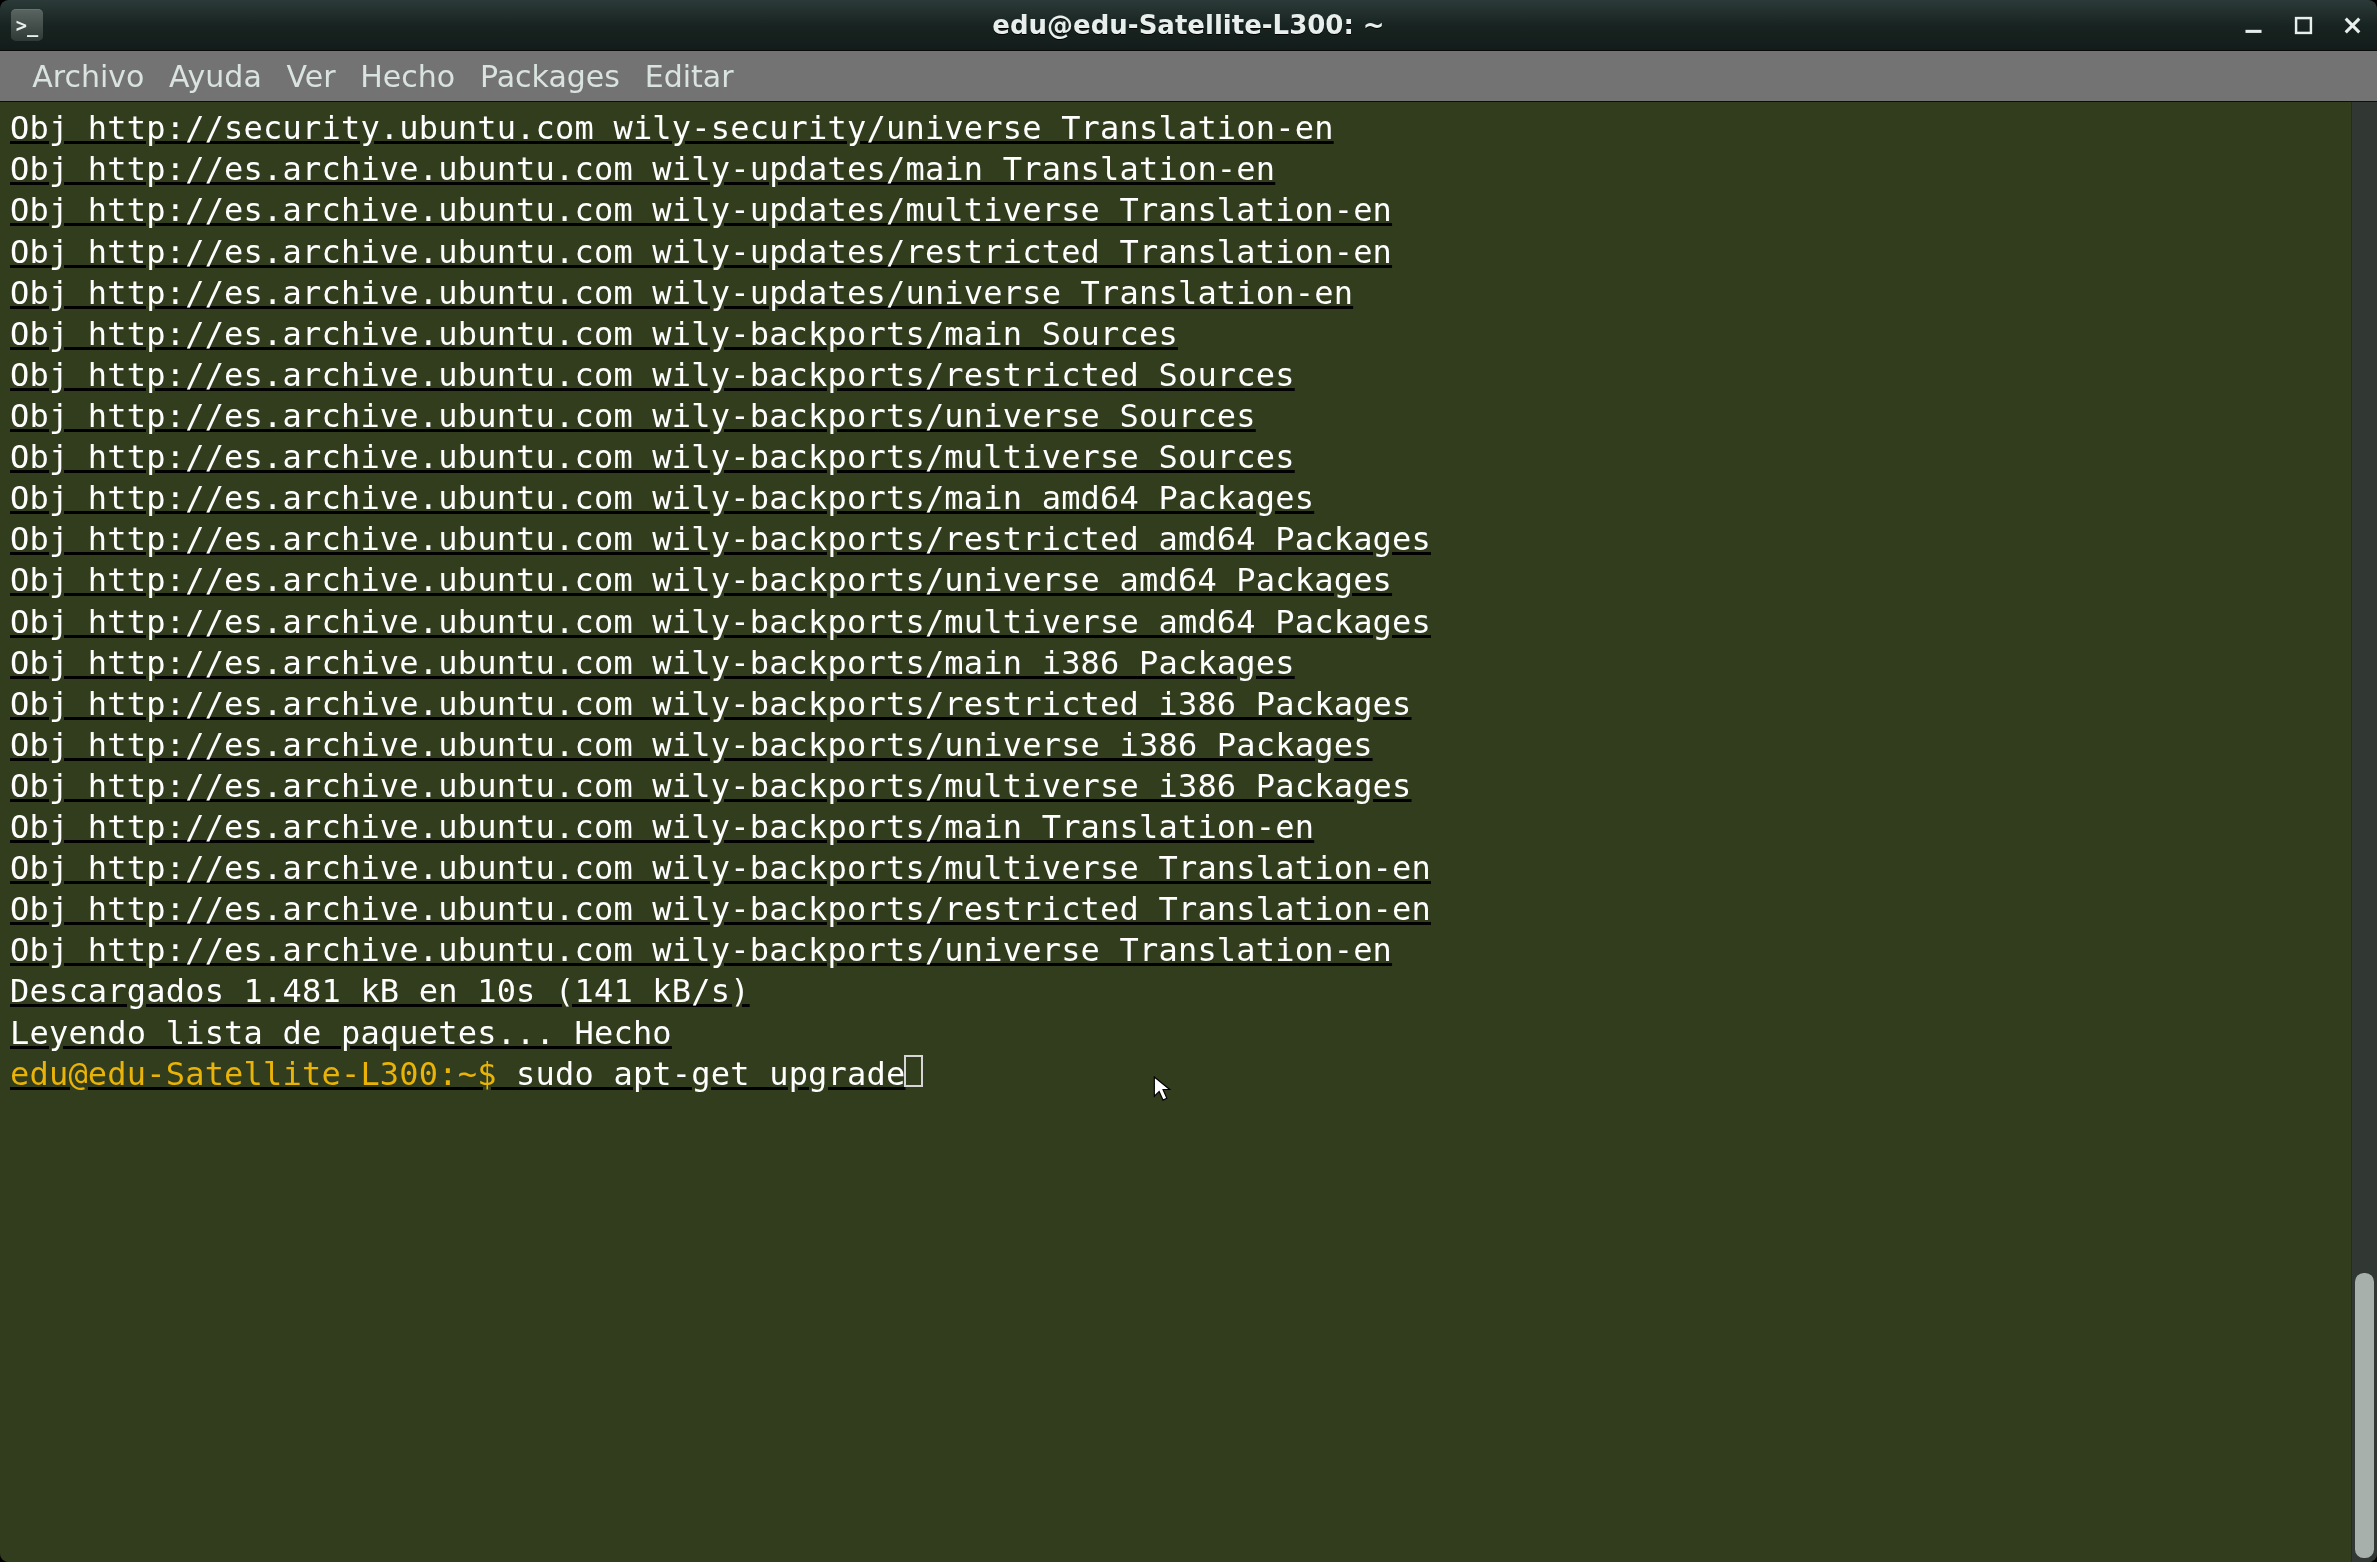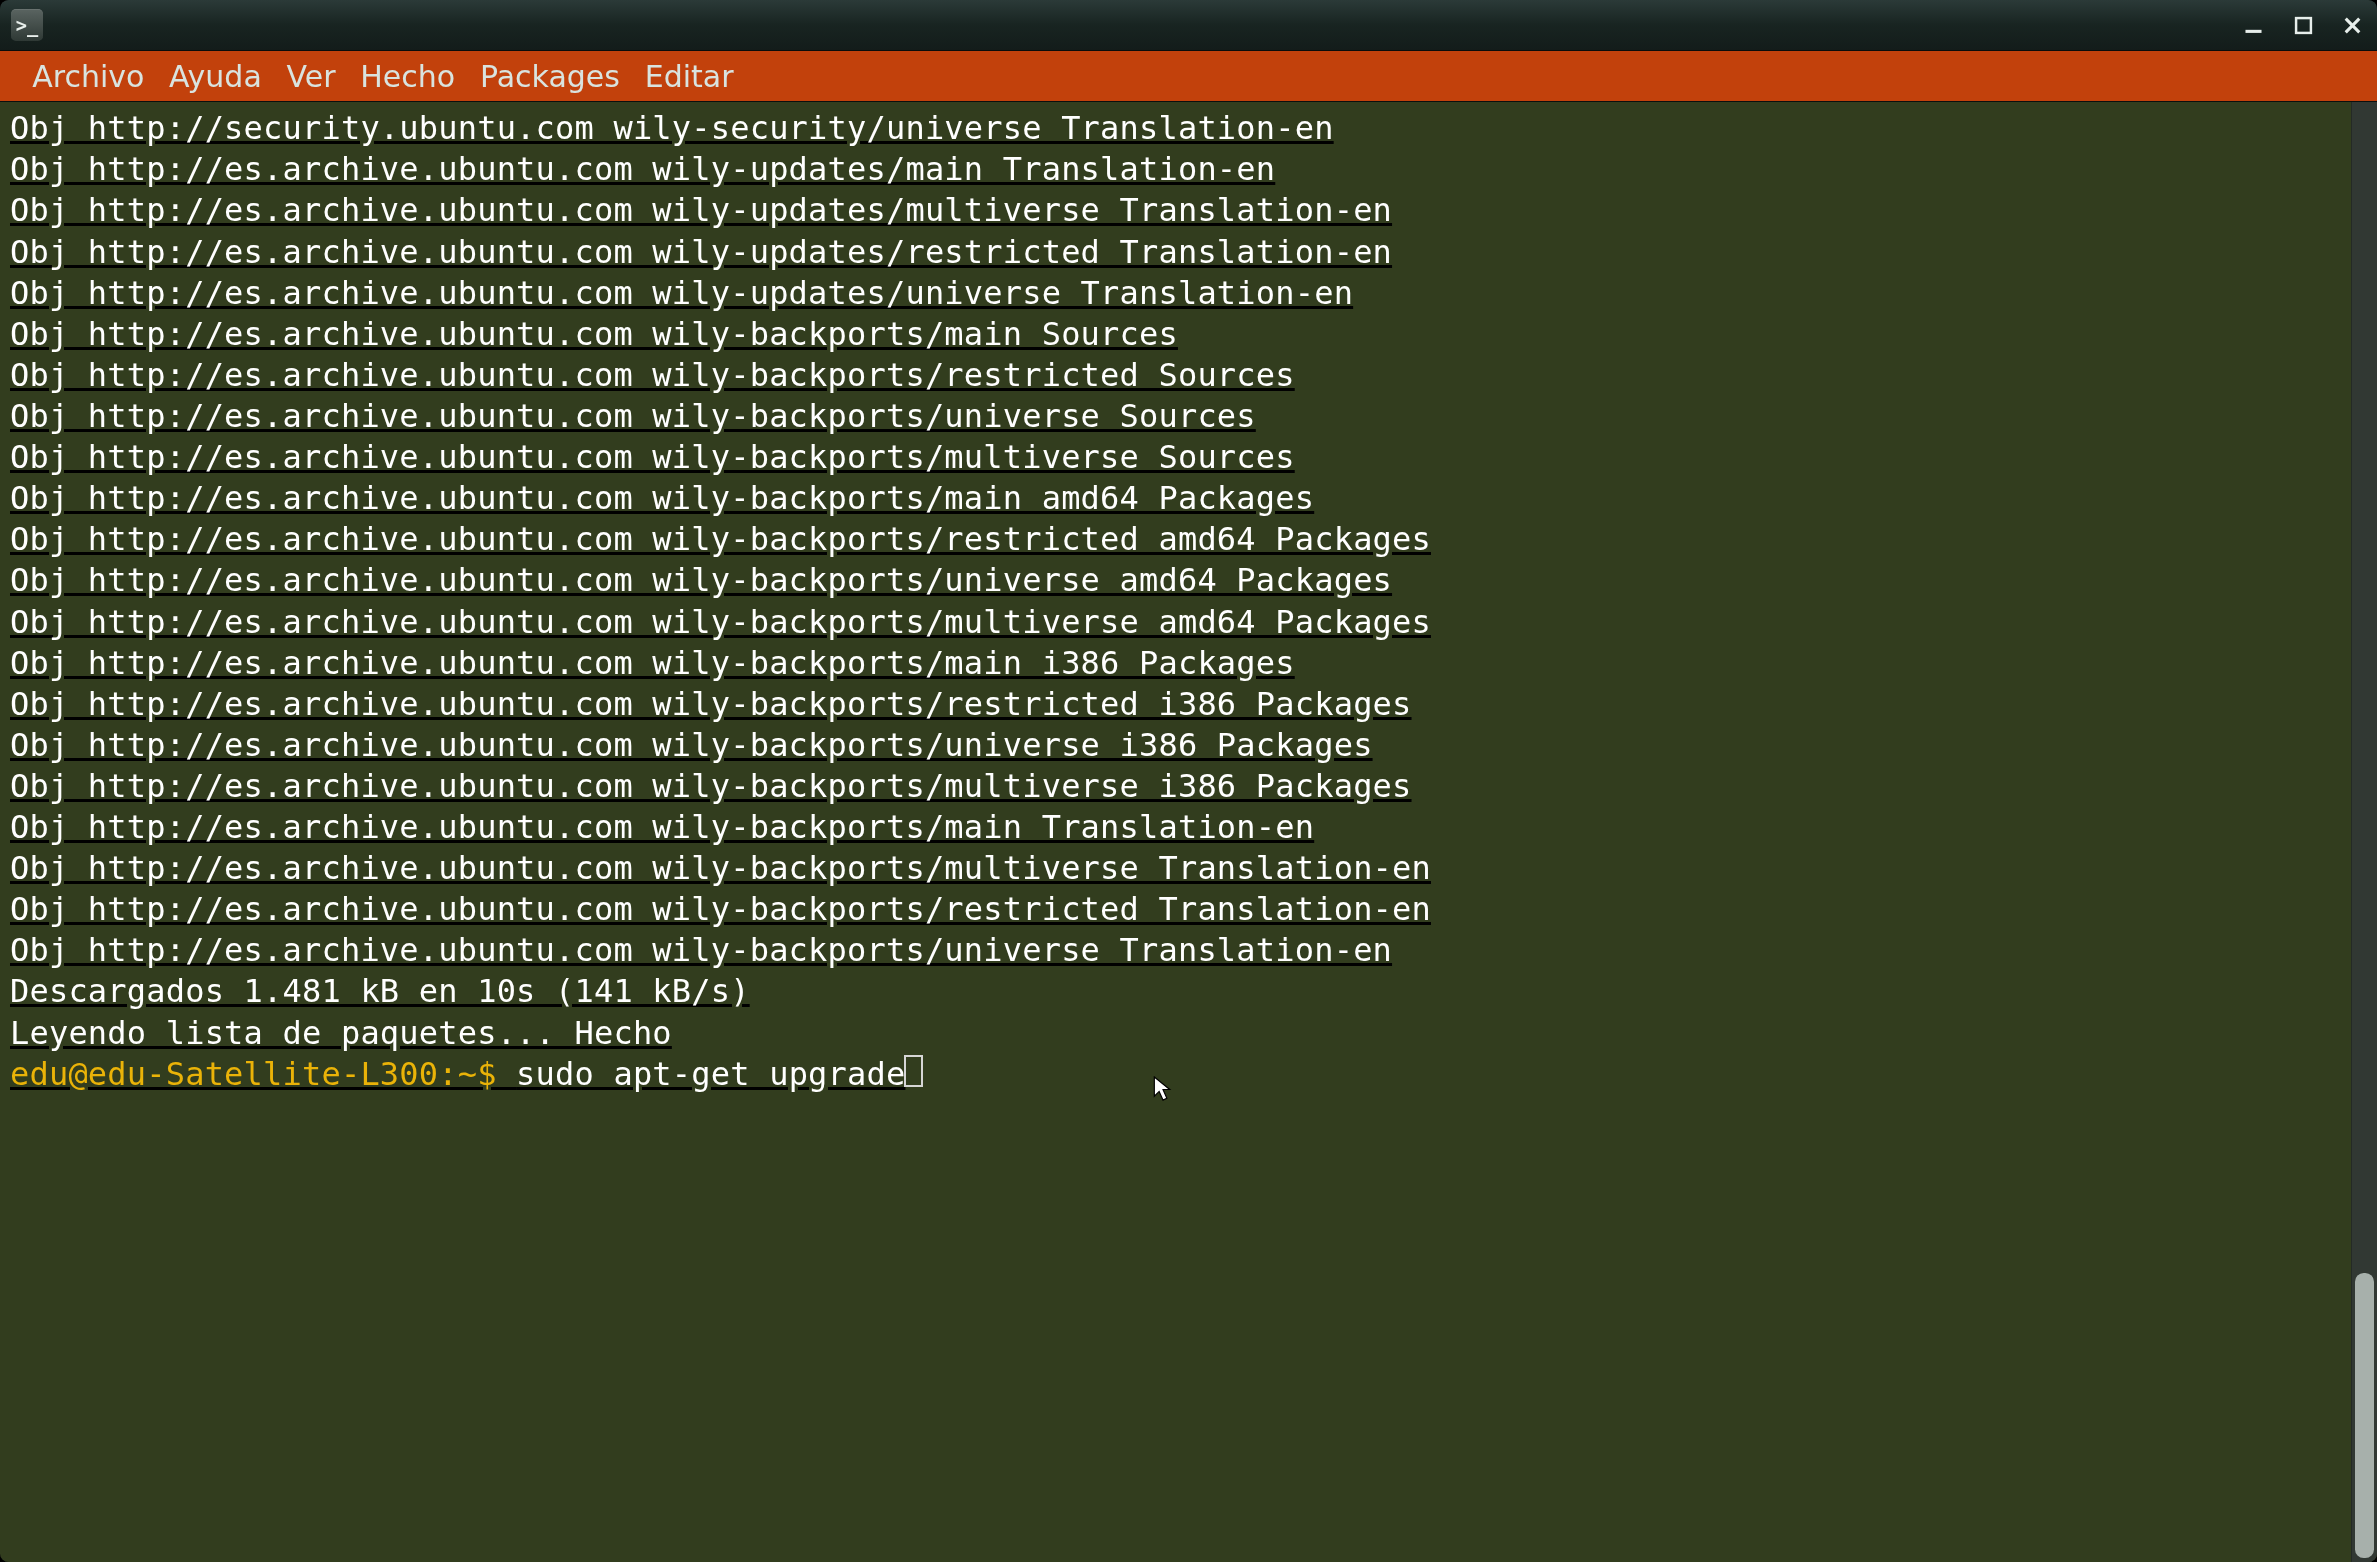--- a/index.html
+++ b/index.html
@@ -74,21 +74,21 @@
     height: 28.5px;
     display: flex;
     align-items: center;
     justify-content: center;
     color: #e7eeeb;
     font-size: 27px;
     cursor: pointer;
   }
   .menubar {
     height: 50px;
-    background: #c2410c;
+    background: #737373;
     display: flex;
     align-items: center;
     padding-left: 23.5px;
     gap: 7.4px;
     color: #d9e3df;
     font-family: "DejaVu Sans", "Liberation Sans", sans-serif;
     font-size: 30px;
     border-bottom: 0.6px solid #0c0f0e;
   }
   .menubar .menu-item {
@@ -147,20 +147,21 @@
 </style>
 </head>
 <body>
 
 <div class="window">
 
   <div class="titlebar">
     <div class="tb-icon">
       <span>&gt;_</span>
     </div>
+    <div class="title">edu@edu-Satellite-L300: ~</div>
     <div class="controls">
       <div class="ctl">
         <svg width="21" height="21" viewBox="0 0 34 34">
             <rect x="4" y="24" width="26" height="5" fill="#e7eeeb"></rect>
           </svg>
       </div>
       <div class="ctl">
         <svg width="21" height="21" viewBox="0 0 34 34">
             <rect x="5" y="5" width="24" height="24" fill="none" stroke="#e7eeeb" stroke-width="4"></rect>
           </svg>

